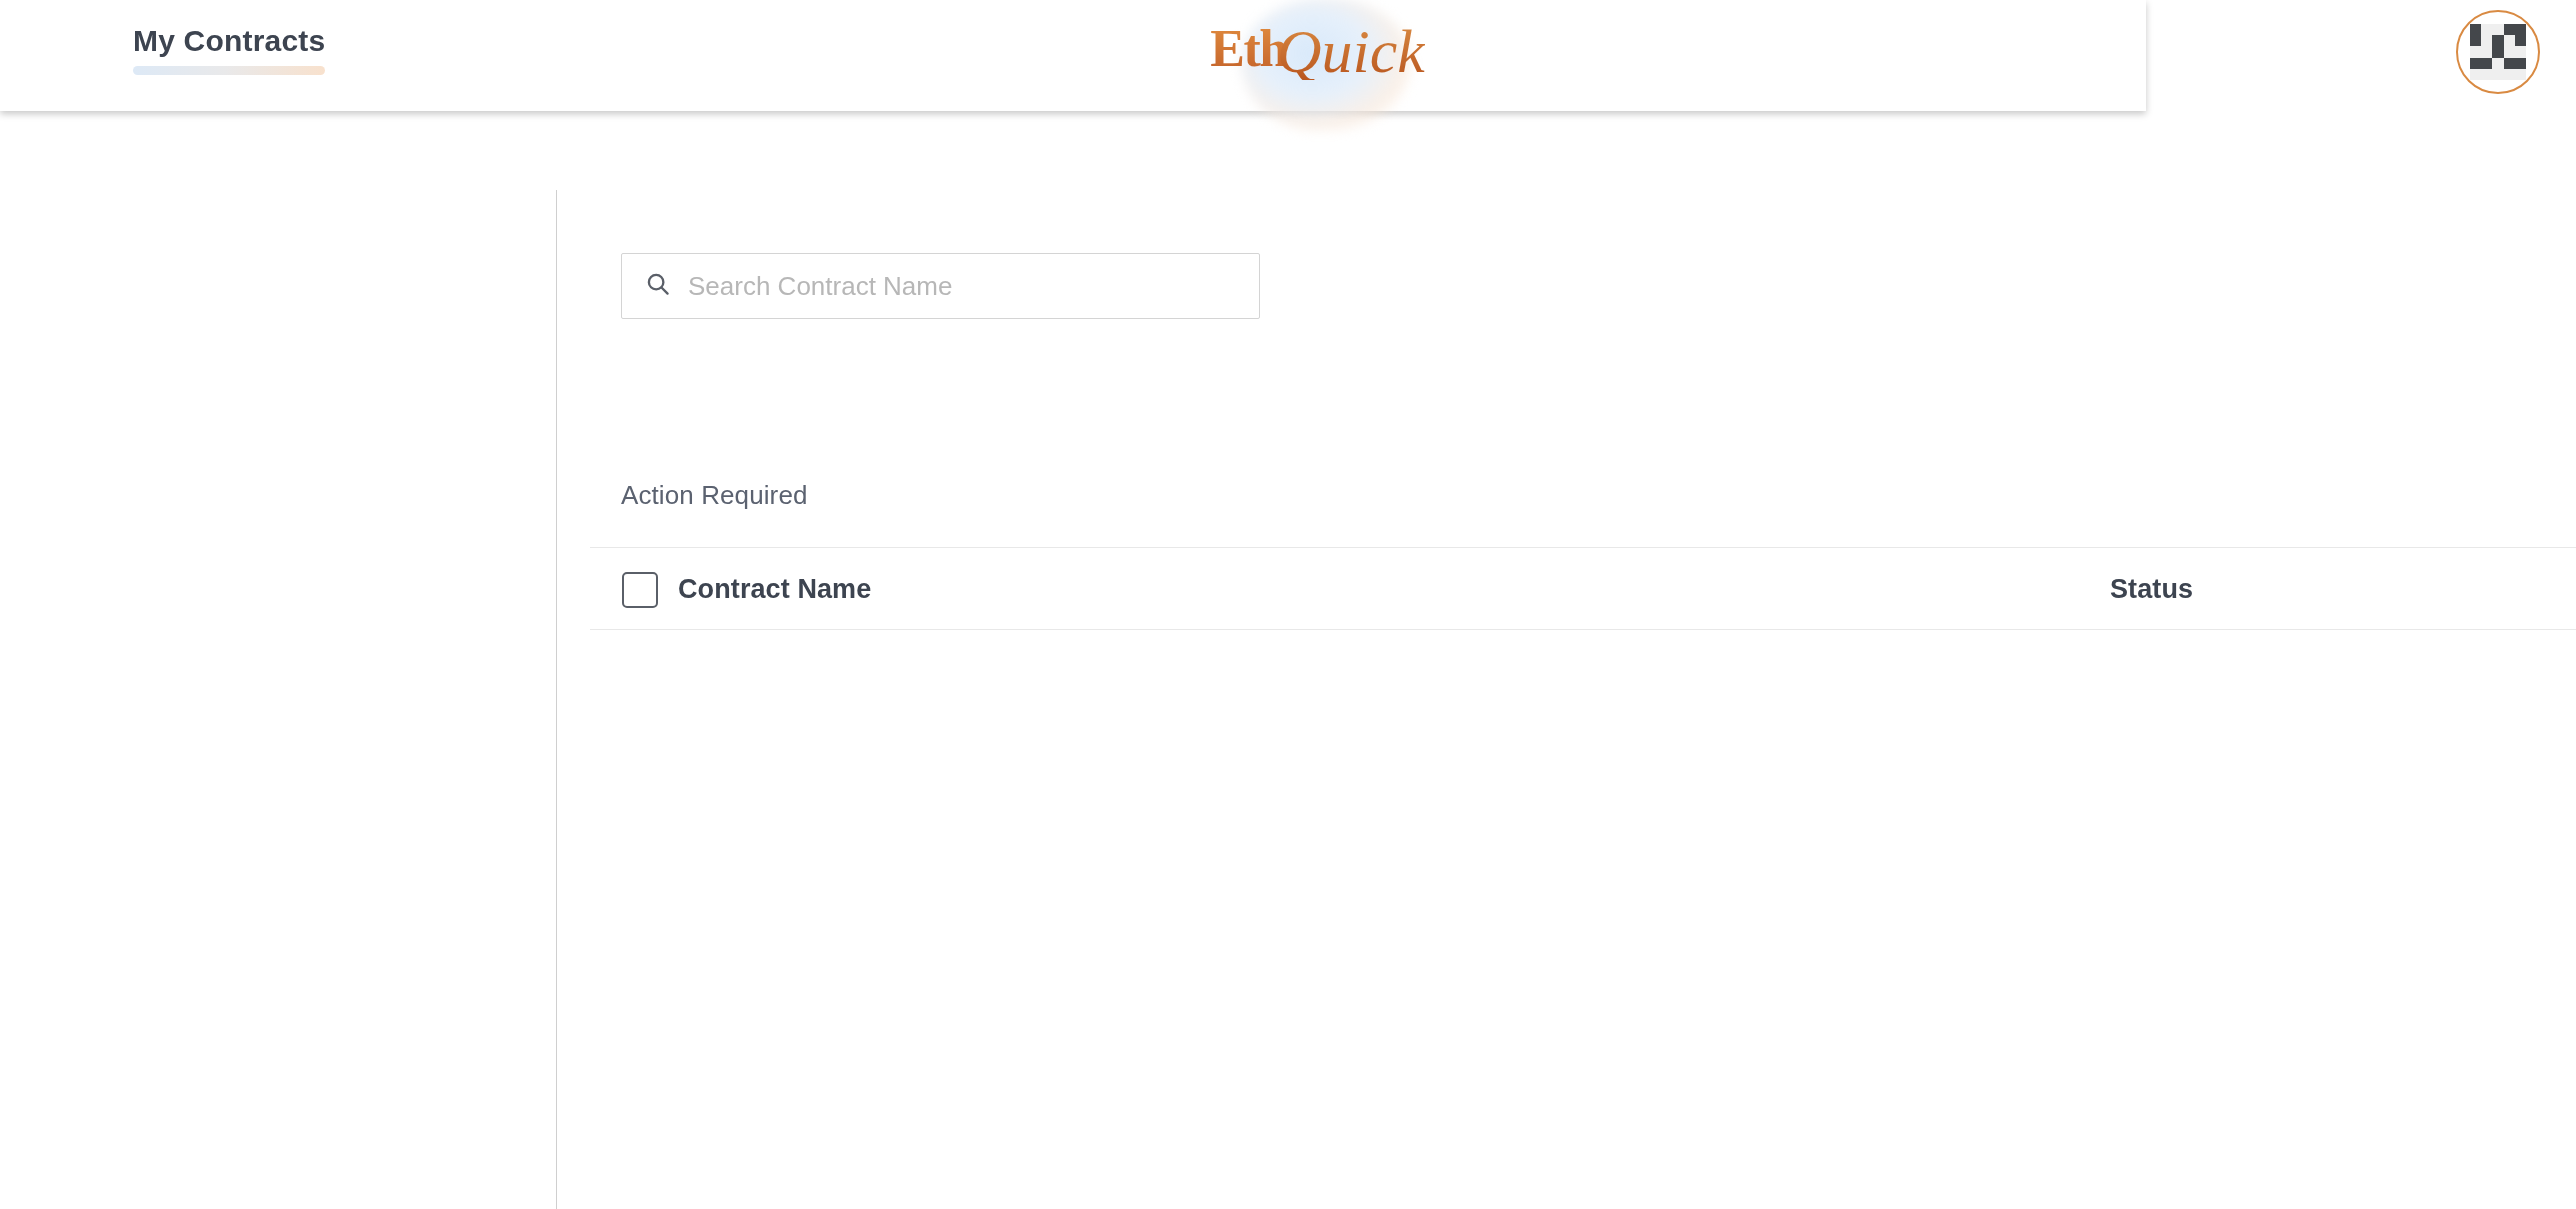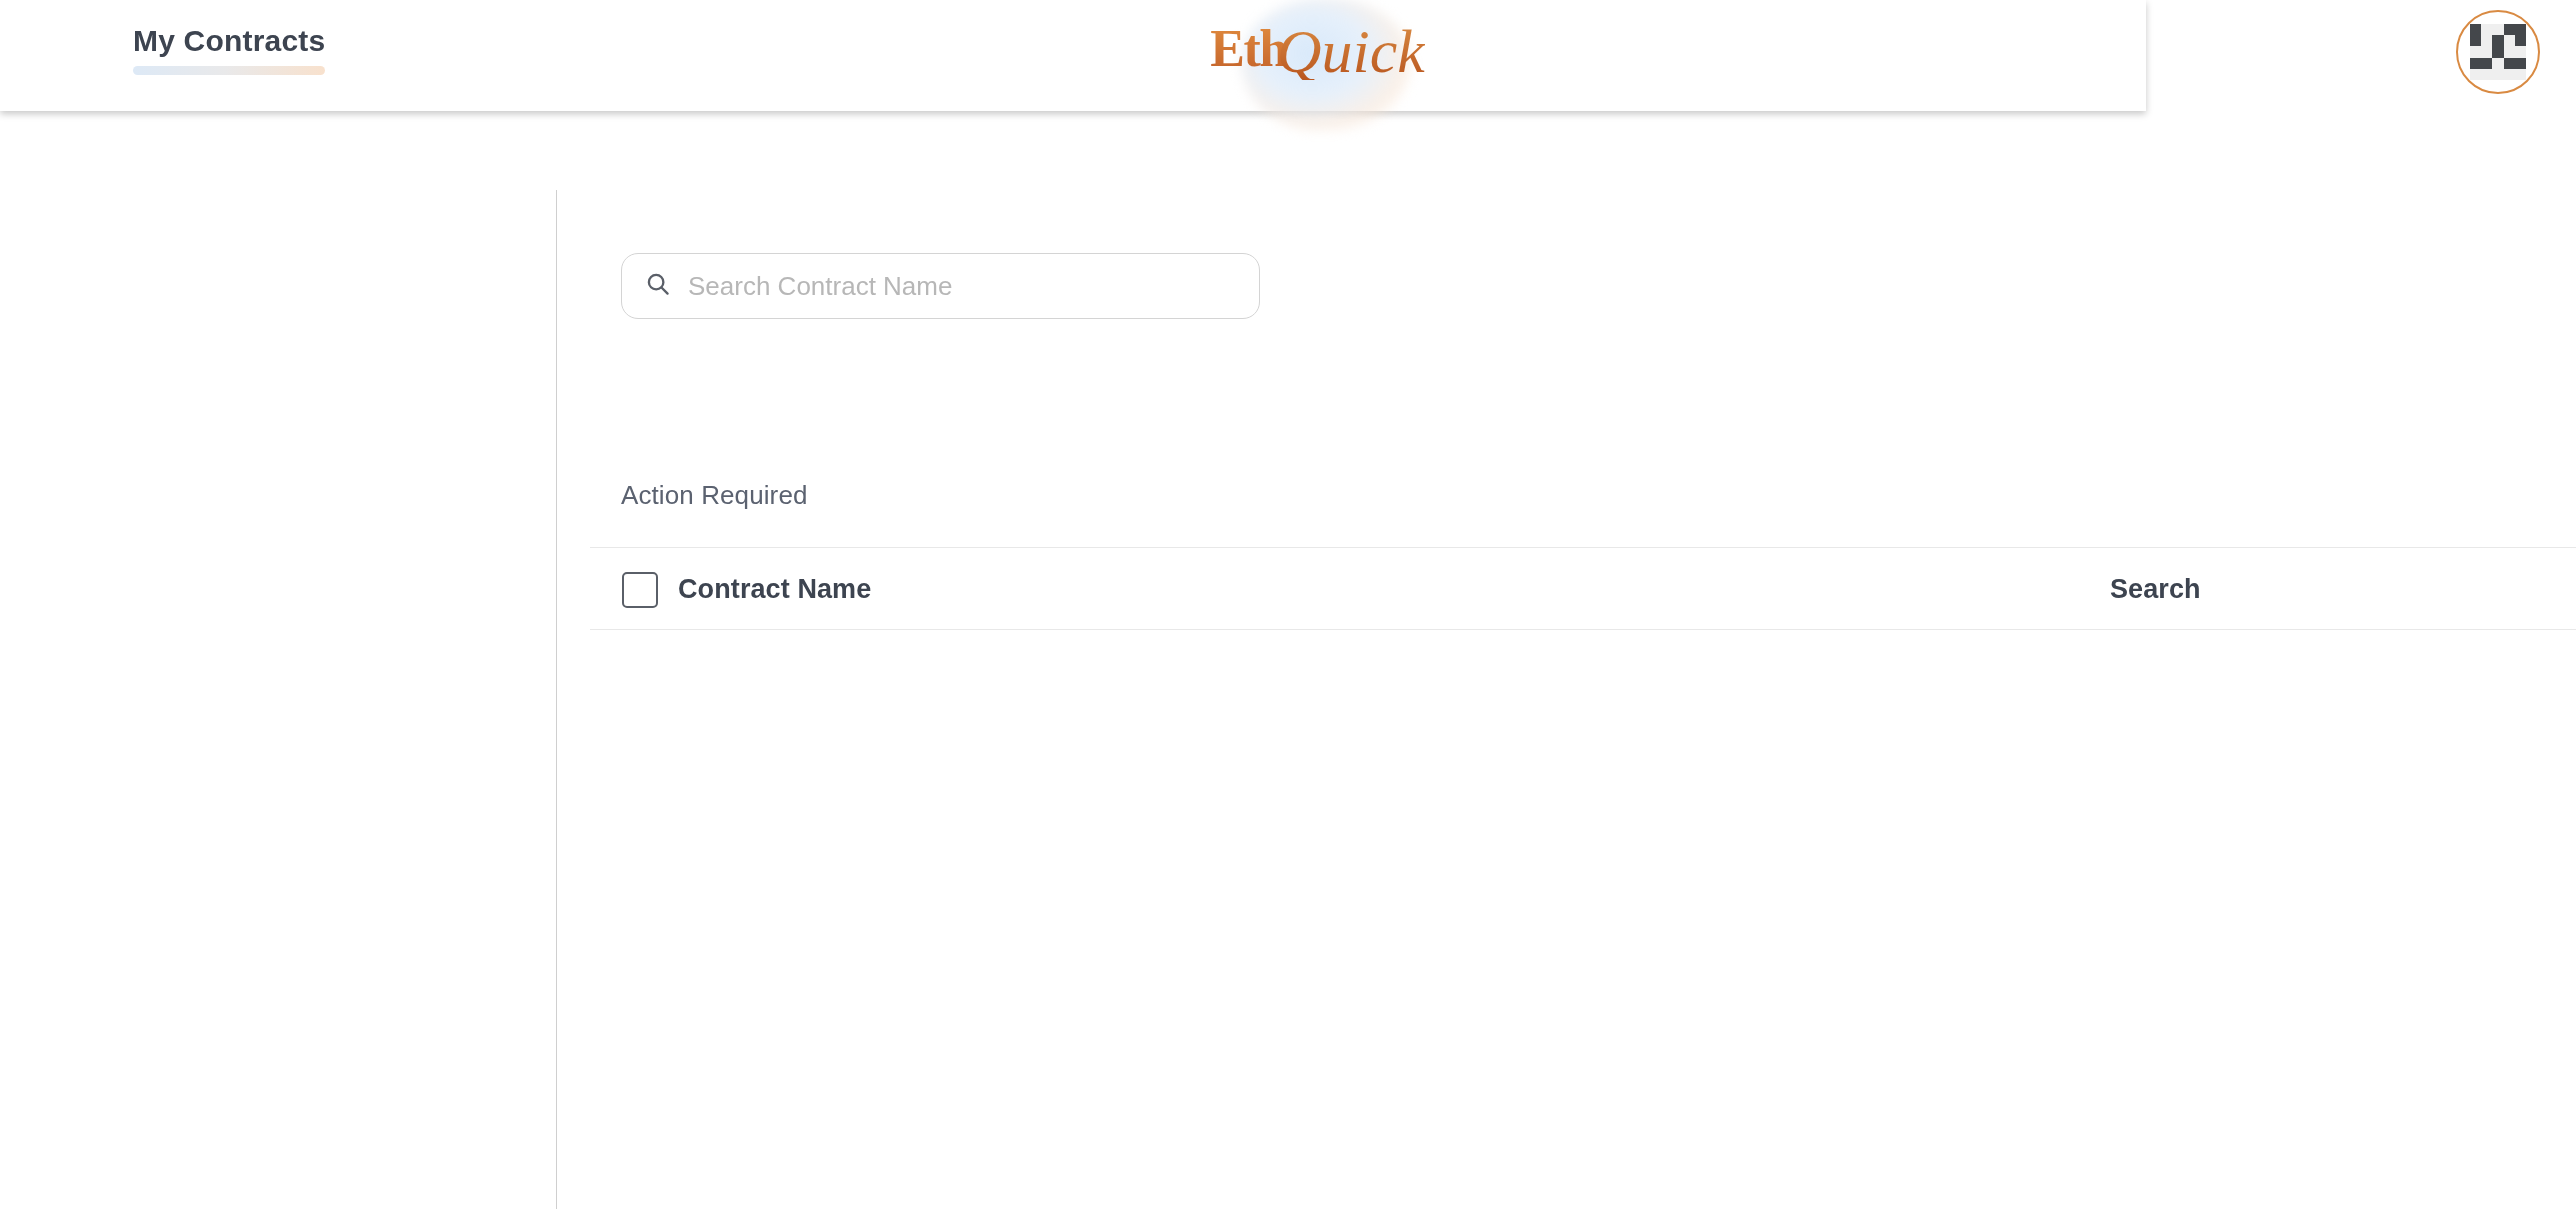--- a/index.html
+++ b/index.html
@@ -252,21 +252,21 @@
     background: #ffffff;
   }
 
   #search-box {
     position: absolute;
     left: 64px;
     top: 142px;
     width: 639px;
     height: 66px;
     border: 1px solid #d4d4d4;
-    border-radius: 17px;
+    border-radius: 2px;
     background: #ffffff;
     display: flex;
     align-items: center;
     padding-left: 22px;
     gap: 16px;
     cursor: text;
   }
   #search-input {
     border: none;
     outline: none;
@@ -490,21 +490,21 @@
       </span>
       <input id="search-input" type="text" placeholder="Search Contract Name" style="">
     </div>
 
     <div id="section-label">Action Required</div>
 
     <div id="table">
       <div id="table-head">
         <div id="header-checkbox"></div>
         <div class="th" id="th-contract-name">Contract Name</div>
-        <div class="th" id="th-status">Search</div>
+        <div class="th" id="th-status">Status</div>
 
       </div>
 
     </div>
 
   </div>
 </div>
 
 
 </body></html>

